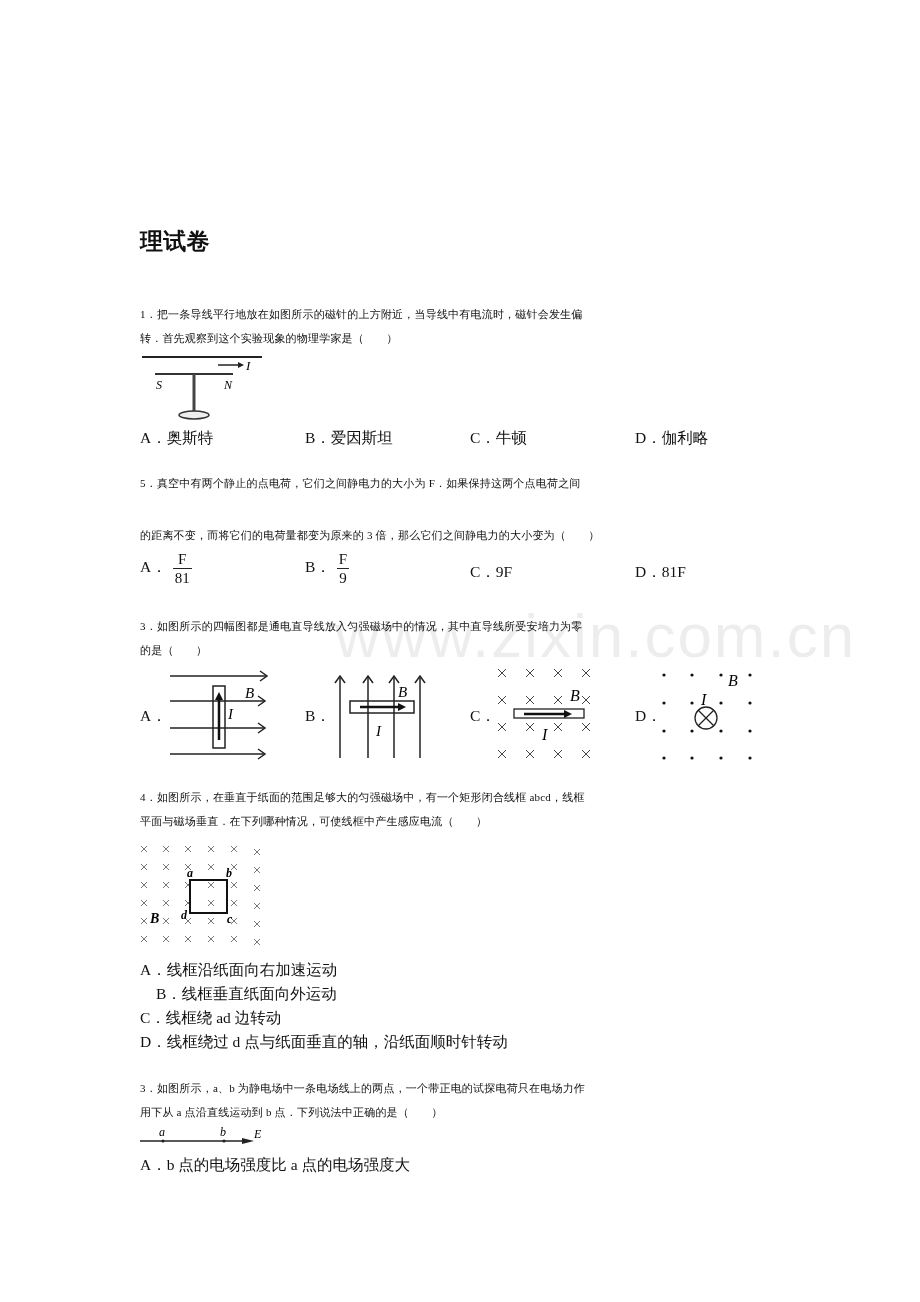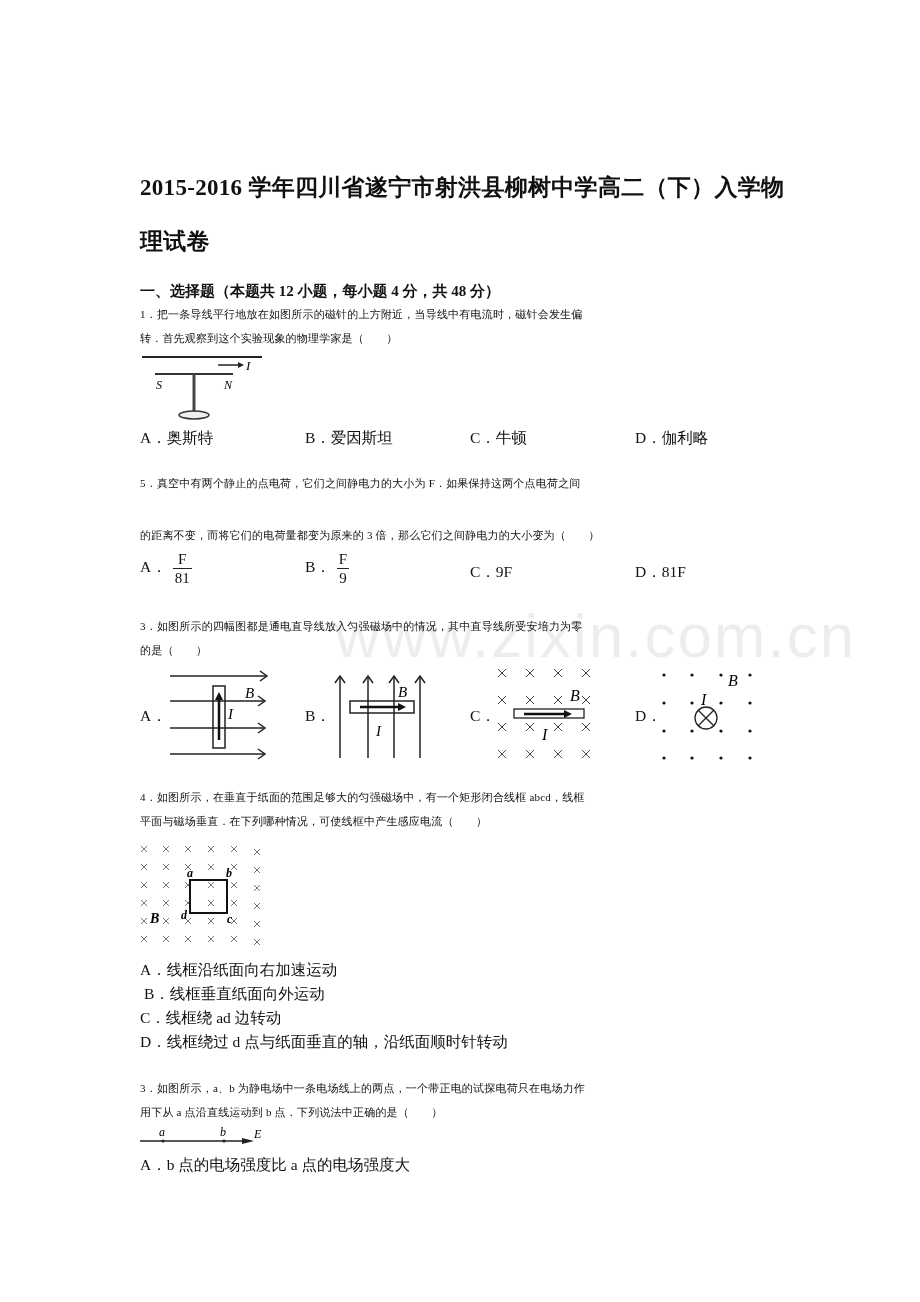--- a/index.html
+++ b/index.html
@@ -18,24 +18,22 @@
                color: rgba(0,0,0,0.07); letter-spacing: 2px; white-space: nowrap; pointer-events: none; }
   svg text { font-family: "Liberation Serif", serif; font-style: italic; }
 </style>
 </head>
 <body>
 
 <div class="page">
 
   <div class="abs watermark">www.zixin.com.cn</div>
 
-  <div class="abs title" style="top:172px;">2015-2016 学年四川省遂宁市射洪县柳树中学高二（下）入学物</div>
   <div class="abs title" style="top:226px;text-align:right;">理试卷</div>
 
-  <div class="abs section">一、选择题（本题共 12 小题，每小题 4 分，共 48 分）</div>
 
   <div>
     <div class="abs line" style="top:307px;">1．把一条导线平行地放在如图所示的磁针的上方附近，当导线中有电流时，磁针会发生偏</div>
     <div class="abs line" style="top:331px;">转．首先观察到这个实验现象的物理学家是（　　）</div>
     <svg class="abs" style="left:138px; top:352px;" width="125" height="72">
       <line x1="4" y1="5" x2="124" y2="5" stroke="#222" stroke-width="2"></line>
       <line x1="80" y1="13" x2="100" y2="13" stroke="#222" stroke-width="1.5"></line>
       <polygon points="100,10 106,13 100,16" fill="#222"></polygon>
       <text x="108" y="18" font-size="13">I</text>
       <line x1="17" y1="22" x2="95" y2="22" stroke="#333" stroke-width="2"></line>
@@ -163,21 +161,21 @@
         <path d="M5,93 l6,6 M11,93 l-6,6 M27,93 l6,6 M33,93 l-6,6 M49,93 l6,6 M55,93 l-6,6 M72,93 l6,6 M78,93 l-6,6 M95,93 l6,6 M101,93 l-6,6 M118,96 l6,6 M124,96 l-6,6"></path>
       </g>
       <rect x="54" y="37" width="37" height="33" fill="none" stroke="#111" stroke-width="2"></rect>
       <text x="51" y="34" font-size="12" font-weight="bold">a</text>
       <text x="90" y="34" font-size="12" font-weight="bold">b</text>
       <text x="91" y="80" font-size="12" font-weight="bold">c</text>
       <text x="45" y="76" font-size="12" font-weight="bold">d</text>
       <text x="14" y="80" font-size="14" font-weight="bold">B</text>
     </svg>
     <div class="abs opt" style="left:140px; top:960px;"><span>A．</span><span>线框沿纸面向右加速运动</span></div>
-    <div class="abs opt" style="left:144px; top:984px;"><span>B．</span><span>线框垂直纸面向外运动</span></div>
+    <div class="abs opt" style="left:156px; top:984px;"><span>B．</span><span>线框垂直纸面向外运动</span></div>
     <div class="abs opt" style="left:140px; top:1008px;"><span>C．</span><span>线框绕 ad 边转动</span></div>
     <div class="abs opt" style="left:140px; top:1032px;"><span>D．</span><span>线框绕过 d 点与纸面垂直的轴，沿纸面顺时针转动</span></div>
   </div>
 
   <div>
     <div class="abs line" style="top:1081px;">3．如图所示，a、b 为静电场中一条电场线上的两点，一个带正电的试探电荷只在电场力作</div>
     <div class="abs line" style="top:1105px;">用下从 a 点沿直线运动到 b 点．下列说法中正确的是（　　）</div>
     <svg class="abs" style="left:138px; top:1125px;" width="130" height="22">
       <line x1="2" y1="16" x2="112" y2="16" stroke="#222" stroke-width="1.5"></line>
       <polygon points="104,13 116,16 104,19" fill="#222"></polygon>

